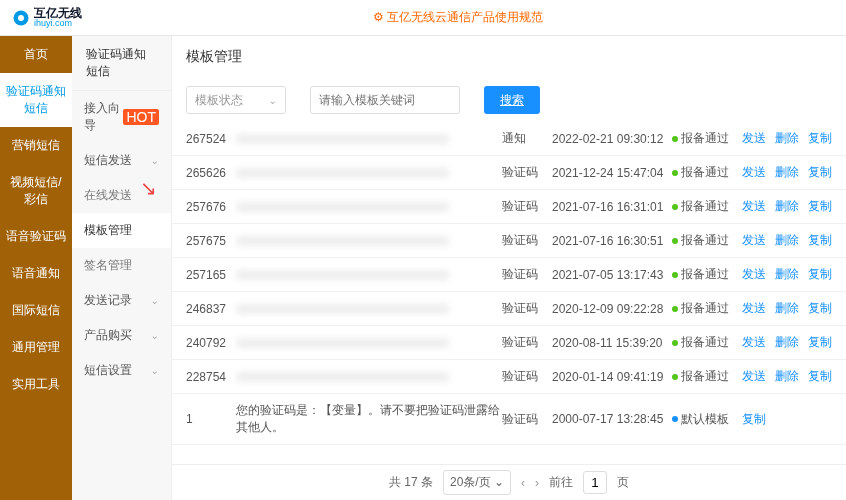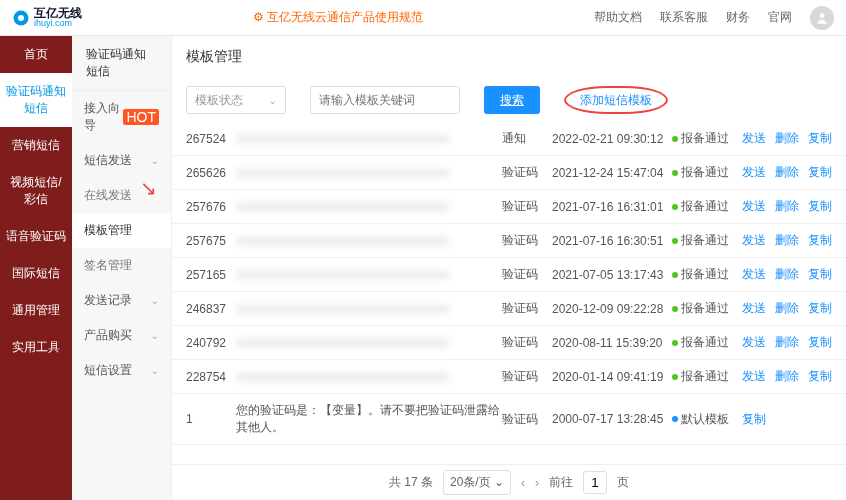--- a/index.html
+++ b/index.html
@@ -9,21 +9,21 @@
 .logo-icon { width: 18px; height: 18px; }
 .logo-text { display: flex; flex-direction: column; line-height: 1; }
 .logo-cn { color: #0f172a; font-size: 12px; font-weight: bold; }
 .logo-en { color: #0099e5; font-size: 9px; }
 .top-notice { flex: 1; text-align: center; color: #ff6600; font-size: 12px; }
 .top-notice::before { content: "⚙ "; }
 .top-links { display: flex; gap: 18px; align-items: center; color: #666; }
 .top-links span { cursor: pointer; }
 .avatar { width: 24px; height: 24px; border-radius: 50%; background: #d8d8d8; display: flex; align-items: center; justify-content: center; color: #fff; }
 .container { display: flex; height: calc(500px - 36px); }
-.sidebar1 { width: 72px; background: #7f1d1d; color: #fff; display: flex; flex-direction: column; }
+.sidebar1 { width: 72px; background: #a16207; color: #fff; display: flex; flex-direction: column; }
 .sidebar1 .item { padding: 10px 6px; text-align: center; cursor: pointer; font-size: 12px; }
 .sidebar1 .item.active { background: #fff; color: #0099e5; }
 .sidebar2 { width: 100px; background: #f7f7f7; border-right: 1px solid #eee; position: relative; }
 .sidebar2 .item { padding: 9px 12px; cursor: pointer; font-size: 12px; color: #555; display: flex; align-items: center; justify-content: space-between; }
 .sidebar2 .sub { padding-left: 12px; color: #777; }
 .sidebar2 .item.active { background: #fff; color: #333; }
 .hot { background: #ff5722; color: #fff; font-size: 14px; padding: 0 3px; border-radius: 2px; }
 .chev { color: #aaa; font-size: 10px; }
 .main { flex: 1; display: flex; flex-direction: column; overflow: hidden; }
 .breadcrumb { padding: 10px 14px; border-bottom: 1px solid #eee; display: flex; gap: 20px; color: #888; }
@@ -63,41 +63,30 @@
     <svg class="logo-icon" viewBox="0 0 24 24">
         <circle cx="12" cy="12" r="10" fill="#0099e5"></circle>
         <circle cx="12" cy="12" r="4" fill="#fff"></circle>
       </svg>
     <div class="logo-text">
       <span class="logo-cn">互亿无线</span>
       <span class="logo-en">ihuyi.com</span>
     </div>
   </div>
   <div class="top-notice">互亿无线云通信产品使用规范</div>
-  <div class="top-links">
-    <span>帮助文档</span>
-    <span>联系客服</span>
-    <span>财务</span>
-    <span>官网</span>
-    <div class="avatar">
-      <svg width="14" height="14" viewBox="0 0 24 24">
-          <circle cx="12" cy="8" r="4" fill="#fff"></circle>
-          <path d="M4 22c0-4 4-7 8-7s8 3 8 7" fill="#fff"></path>
-        </svg>
-    </div>
-  </div>
 </div>
 
 <div class="container">
   <div class="sidebar1" id="sb1">
       <div class="item">首页</div>
       <div class="item active">验证码通知短信</div>
       <div class="item">营销短信</div>
       <div class="item">视频短信/彩信</div>
       <div class="item">语音验证码</div>
+      <div class="item">语音通知</div>
       <div class="item">国际短信</div>
       <div class="item">通用管理</div>
       <div class="item">实用工具</div>
     </div>
   <div class="sidebar2">
     <div class="breadcrumb">
       <span class="current">验证码通知短信</span>
     </div>
     <div id="sb2">
         <div class="item">
@@ -134,21 +123,20 @@
   </div>
   <div class="main">
     <div class="page-title">模板管理</div>
     <div class="toolbar">
       <div class="select">
         <span>模板状态</span>
         <span class="chev">⌄</span>
       </div>
       <input class="input" placeholder="请输入模板关键词" style="">
       <div class="btn btn-primary">搜索</div>
-      <div class="btn btn-add">添加短信模板</div>
     </div>
     <div class="table">
       <div id="tbody">
           <div class="trow">
             <div class="col-id">267524</div>
             <div class="col-content">
               <div class="blur"></div>
             </div>
             <div class="col-type">通知</div>
             <div class="col-time">2022-02-21 09:30:12</div>

